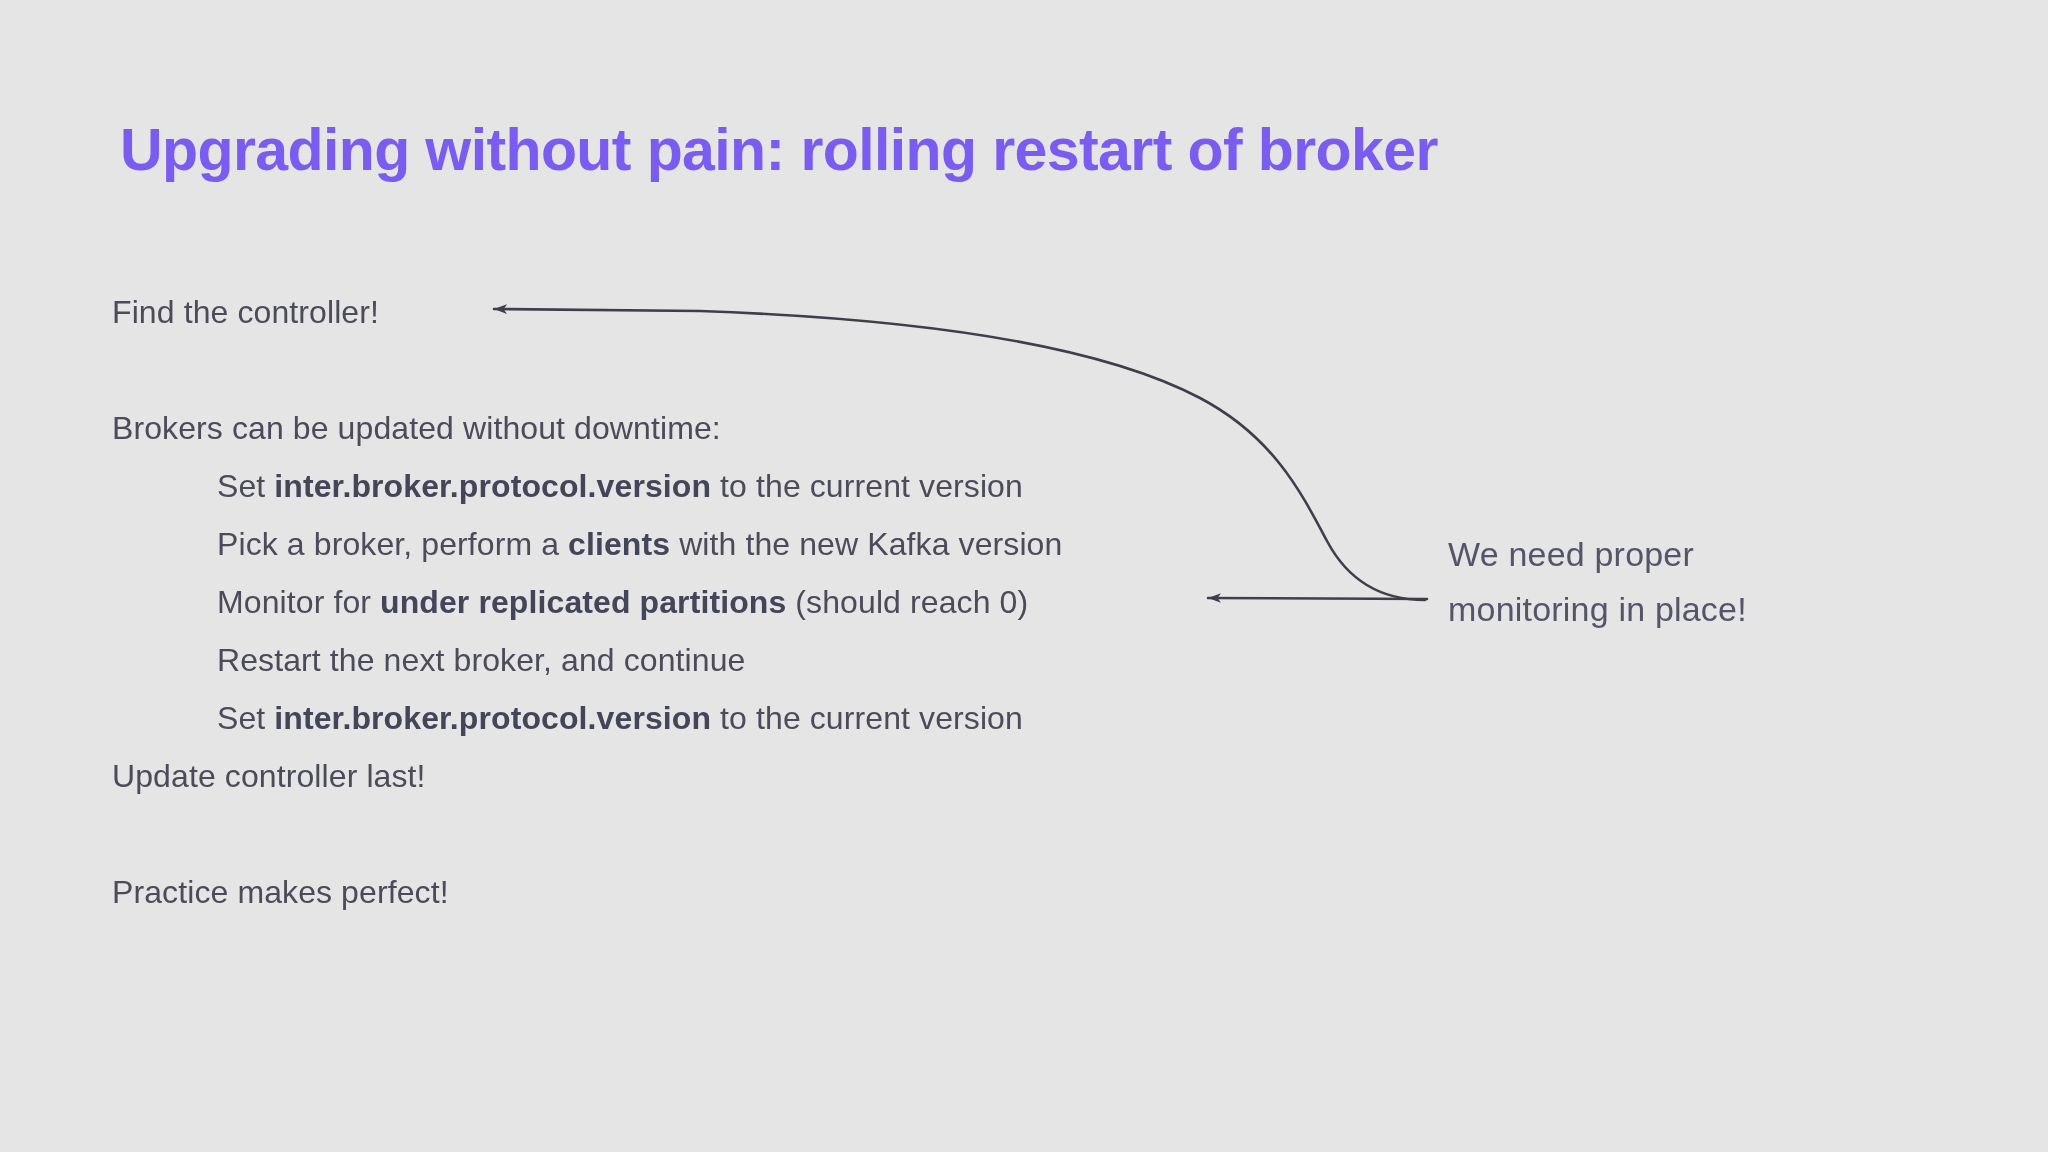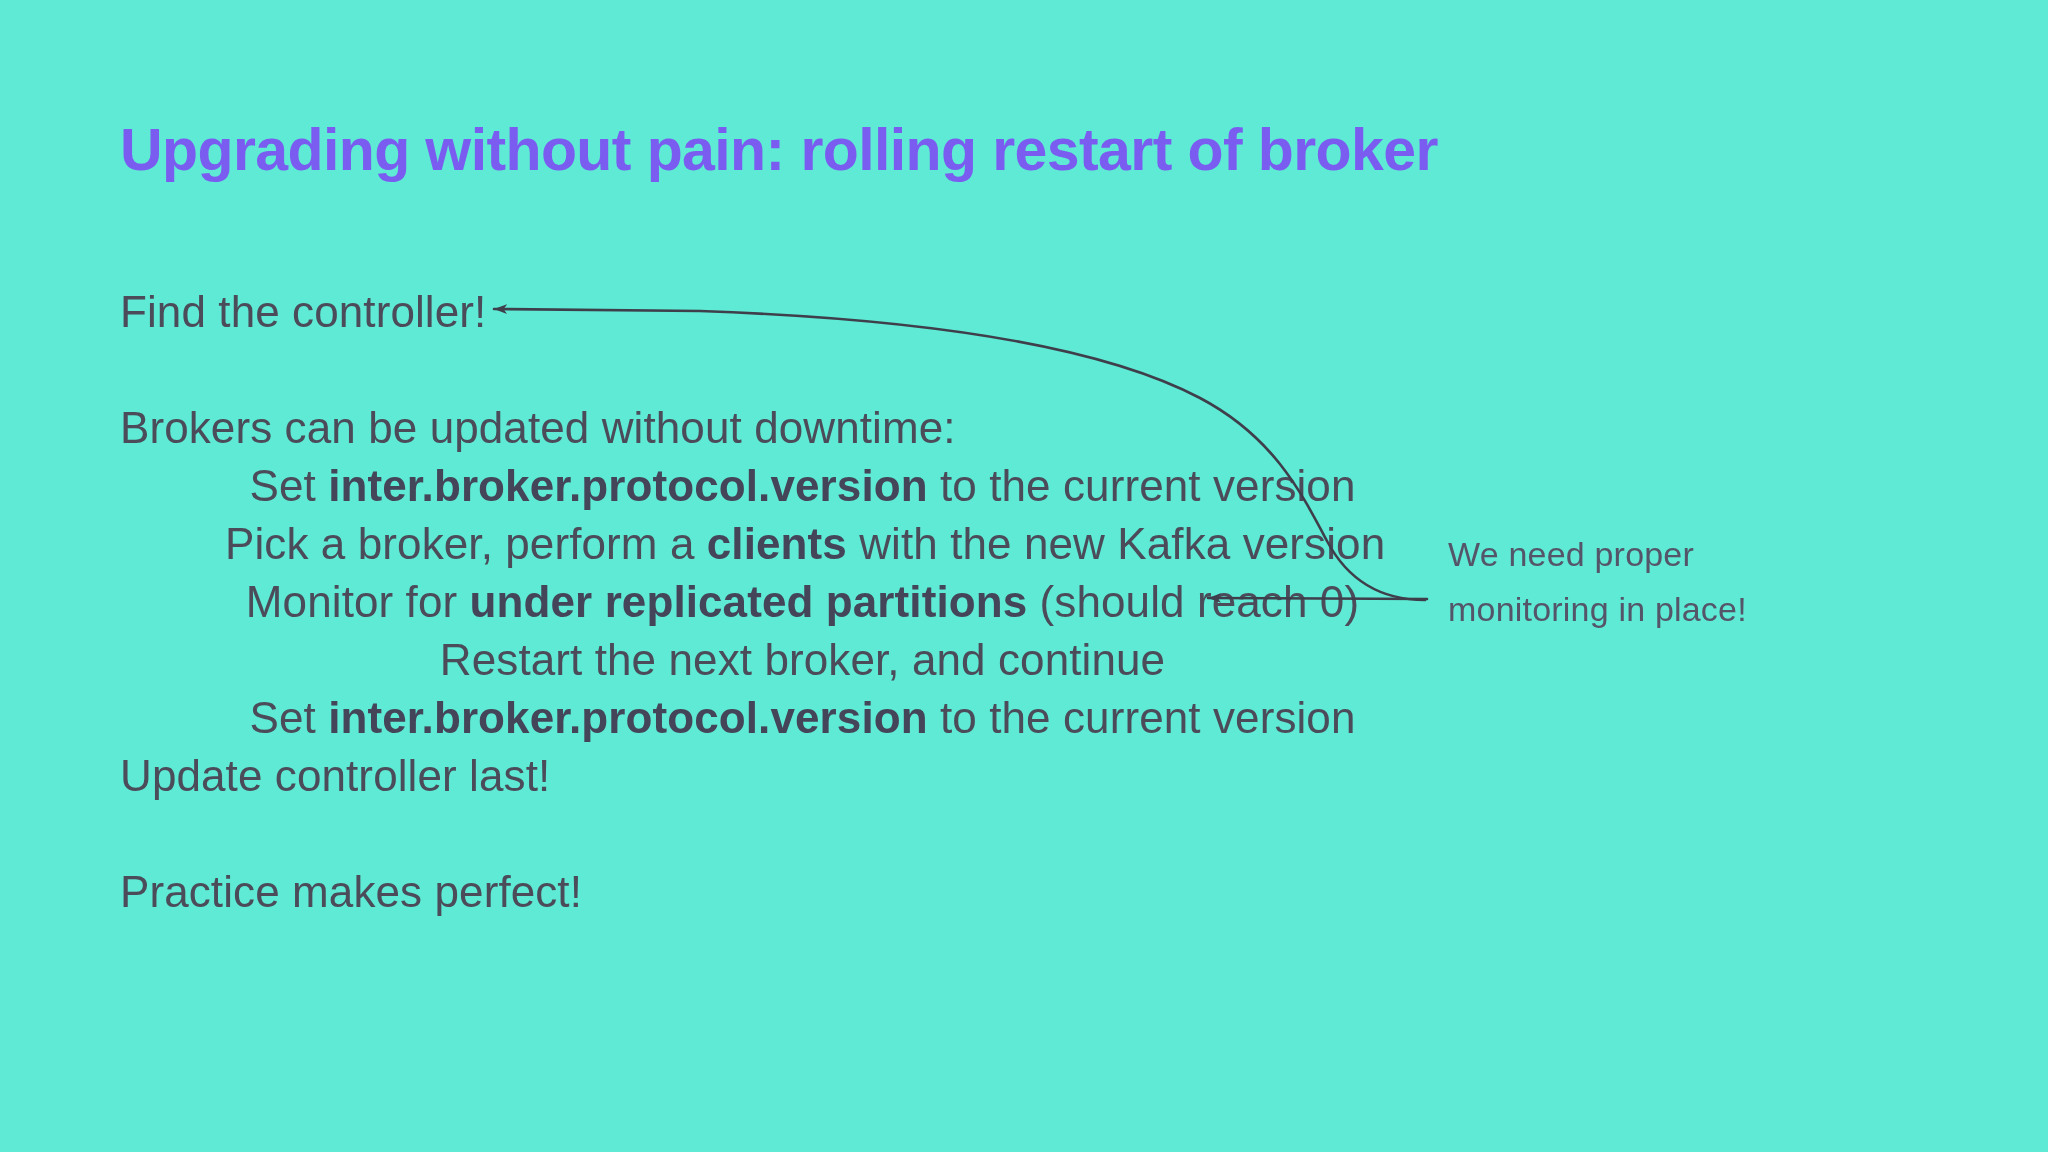--- a/index.html
+++ b/index.html
@@ -12,55 +12,54 @@
     height: 1152px;
     position: relative;
     overflow: hidden;
     font-family: "Liberation Sans", sans-serif;
     -webkit-font-smoothing: antialiased;
   }
 
   .slide {
     position: absolute;
     inset: 0;
-    background: #5eead4;
+    background: #e5e5e5;
   }
 
   
   .slide-title {
     position: absolute;
     left: 120px;
     top: 118px;
     font-size: 59px;
     font-weight: 700;
     letter-spacing: -0.6px;
     color: #7B5CF0;
     white-space: nowrap;
     line-height: 1.1;
   }
 
   
   .body-block {
     position: absolute;
-    left: 120px;
+    left: 112px;
     top: 283px;
     width: 1260px;
     color: #4B4B5A;
-    font-size: 44px;
+    font-size: 32px;
     line-height: 58px;
     font-weight: 400;
     letter-spacing: 0.1px;
   }
 
   .line {
     white-space: nowrap;
   }
   .line.indent {
     padding-left: 105px;
-    text-align: center;
   }
   .line.spacer {
     height: 58px;
   }
   .line b, .line strong {
     font-weight: 700;
     color: #45455A;
   }
 
   

